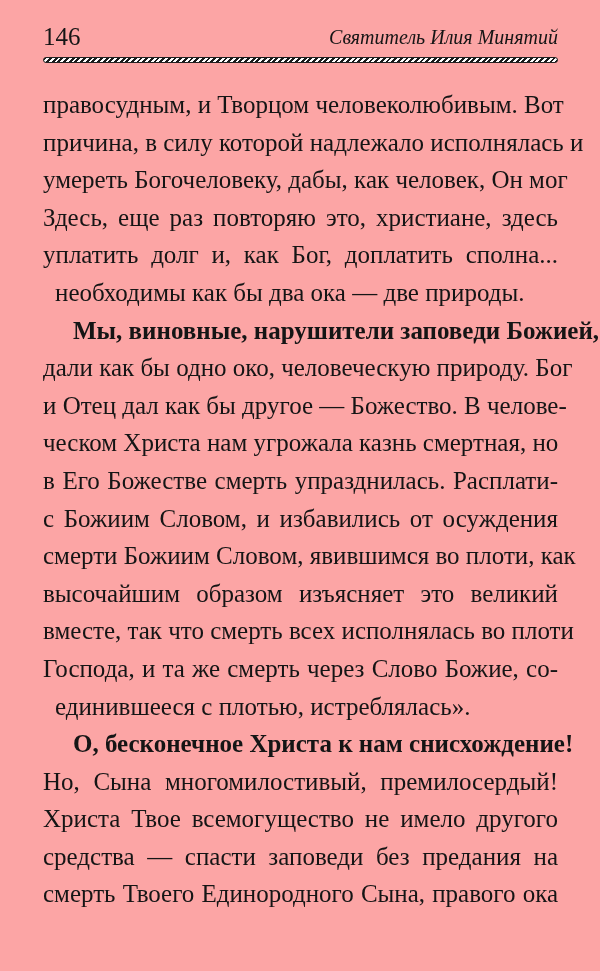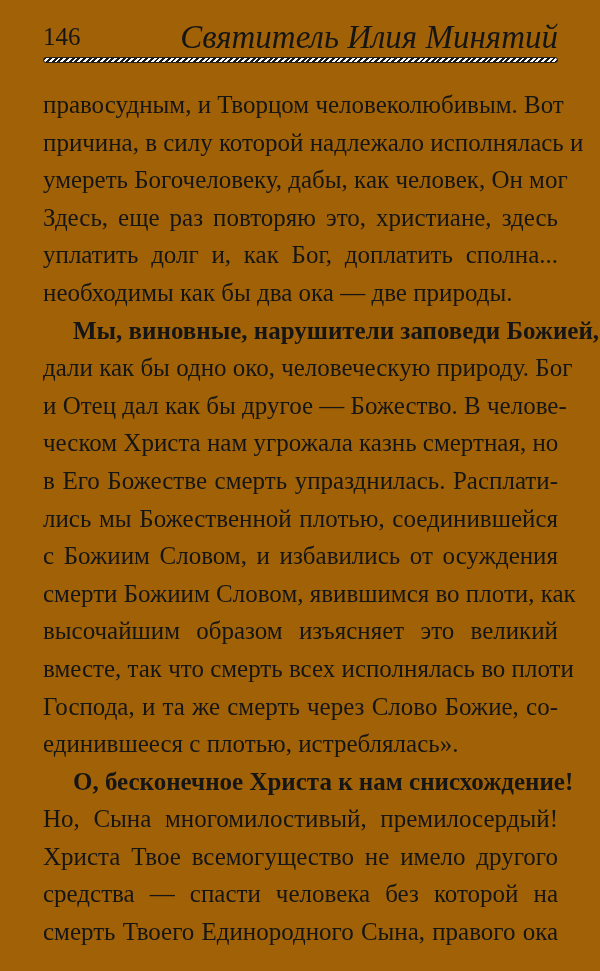--- a/index.html
+++ b/index.html
@@ -1,27 +1,27 @@
 <!DOCTYPE html>
 <html><head>
 <meta charset="utf-8">
 <style>
   html, body { margin: 0; padding: 0; background: #ffffff; }
   body { width: 600px; height: 971px; overflow: hidden; position: relative;
          font-family: "Liberation Serif", "DejaVu Serif", serif; color: #151515; }
-  .page { position: absolute; left: 0; top: 0; width: 600px; height: 971px; background: #a16207; }
+  .page { position: absolute; left: 0; top: 0; width: 600px; height: 971px; background: #fca5a5; }
   .running-head { position: absolute; left: 43px; right: 42px; top: 22px; height: 30px; }
   .page-number { position: absolute; left: 0; top: 0; font-size: 25px; line-height: 30px; }
-  .running-title { position: absolute; right: 0; top: 0; font-size: 33px; line-height: 30px; font-style: italic; }
+  .running-title { position: absolute; right: 0; top: 0; font-size: 20px; line-height: 30px; font-style: italic; }
   .rope { position: absolute; left: 43px; width: 515px; top: 57px; height: 6px;
           border: 1px solid #222; border-radius: 4px; box-sizing: border-box;
           background: repeating-linear-gradient(135deg, #1a1a1a 0 2px, #ffffff 2px 4px); }
   .body-text { position: absolute; left: 43px; width: 515px; top: 86px; font-size: 25px; line-height: 37.6px; }
   .line { display: block; white-space: nowrap; text-align: justify; text-align-last: justify; height: 37.6px; }
-  .line.last { text-align-last: left; }
+  .line.last { text-align-last: left; margin-left: 12px; }
   .line.indent { padding-left: 30px; font-weight: bold; }
 </style>
 </head>
 <body>
 
 <div class="page">
   <div class="running-head">
     <span class="page-number">146</span>
     <span class="running-title">Святитель Илия Минятий</span>
   </div>
@@ -34,28 +34,27 @@
     <span class="line">умереть Богочеловеку, дабы, как человек, Он мог</span>
     <span class="line">Здесь, еще раз повторяю это, христиане, здесь</span>
     <span class="line">уплатить долг и, как Бог, доплатить сполна...</span>
     <span class="line last">необходимы как бы два ока — две природы.</span>
 
     <span class="line indent">Мы, виновные, нарушители заповеди Божией,</span>
     <span class="line">дали как бы одно око, человеческую природу. Бог</span>
     <span class="line">и Отец дал как бы другое — Божество. В челове-</span>
     <span class="line">ческом Христа нам угрожала казнь смертная, но</span>
     <span class="line">в Его Божестве смерть упразднилась. Расплати-</span>
-    <span class="line">лись мы Божественной плотью, соединившейся</span>
     <span class="line">с Божиим Словом, и избавились от осуждения</span>
     <span class="line">смерти Божиим Словом, явившимся во плоти, как</span>
     <span class="line">высочайшим образом изъясняет это великий</span>
     <span class="line">вместе, так что смерть всех исполнялась во плоти</span>
     <span class="line">Господа, и та же смерть через Слово Божие, со-</span>
     <span class="line last">единившееся с плотью, истреблялась».</span>
 
     <span class="line indent">О, бесконечное Христа к нам снисхождение!</span>
     <span class="line">Но, Сына многомилостивый, премилосердый!</span>
     <span class="line">Христа Твое всемогущество не имело другого</span>
-    <span class="line">средства — спасти человека без которой на</span>
+    <span class="line">средства — спасти заповеди без предания на</span>
     <span class="line">смерть Твоего Единородного Сына, правого ока</span>
 
   </div>
 </div>
 
 </body></html>

